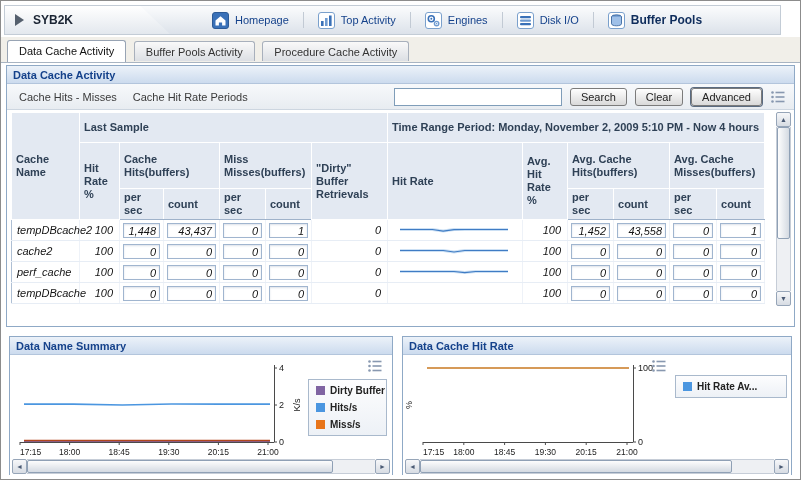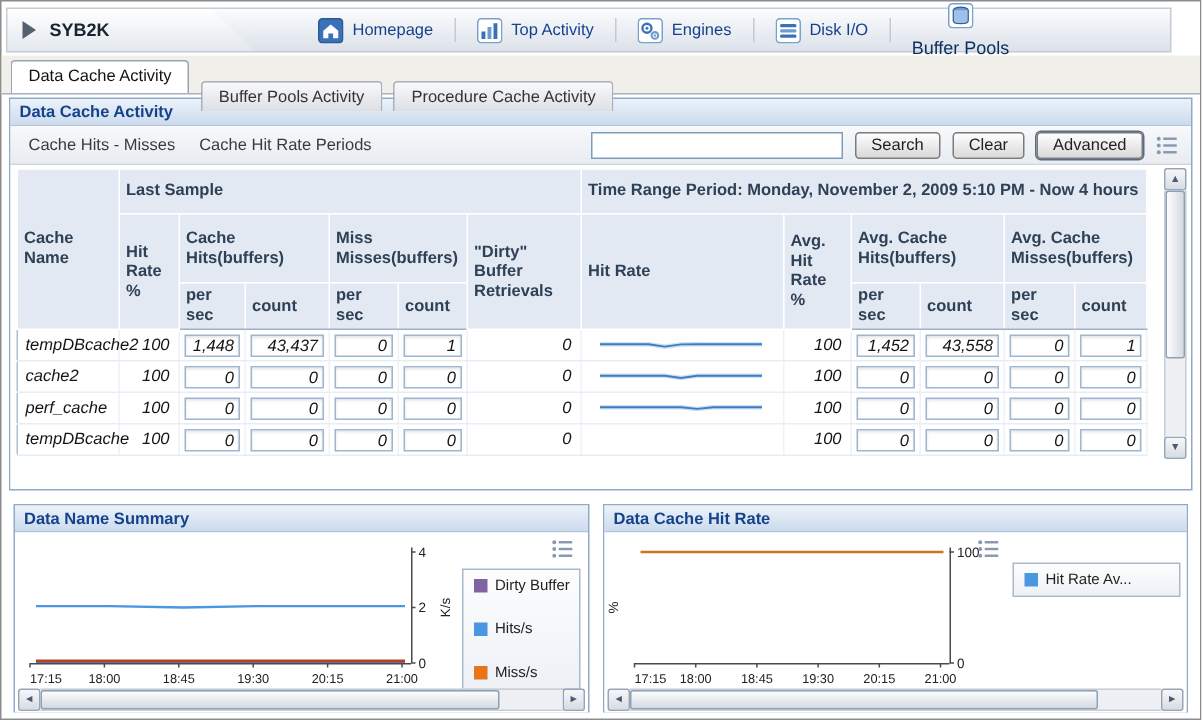--- a/index.html
+++ b/index.html
@@ -9,29 +9,29 @@
   
   .topbar { margin: 4px 19px 0 3px; height: 30px; display: flex; align-items: stretch;
             background: linear-gradient(#fbfcfd,#dce2ea); border: 1px solid #c3ccd6; }
   .title-area { display: flex; align-items: center; gap: 9px; padding: 0 42px 0 10px; width: 165px;
             background: linear-gradient(#ffffff,#e3e8ee); clip-path: polygon(0 0, 82% 0, 100% 100%, 0 100%); }
   .expander { width: 0; height: 0; border-top: 6px solid transparent; border-bottom: 6px solid transparent;
             border-left: 9px solid #55606e; cursor: pointer; }
   .app-title { font-size: 12px; font-weight: bold; color: #1a2433; }
   .nav { display: flex; align-items: center; margin-left: 28px; }
   .nav-item { display: flex; align-items: center; gap: 6px; padding: 0 14px; font-size: 11px; color: #15428b; cursor: pointer; white-space: nowrap; }
-  .nav-item.current { font-weight: normal; font-size: 12px; color: #0f2d5c; flex-direction: column; }
+  .nav-item.current { font-weight: bold; font-size: 12px; color: #0f2d5c; }
   .nav-sep { width: 1px; height: 16px; background: #c2cad4; }
   .nicon { display: inline-flex; width: 17px; height: 17px; }
 
   
   .tabbar { margin-top: 2px; height: 26px; background: #f1efe9; border-bottom: 1px solid #a8b4c2; padding: 3px 0 0 6px; }
   .tab { display: inline-block; padding: 4px 11px 3px; margin-right: 3px; border: 1px solid #a8b0bc; border-bottom: none;
          border-radius: 3px 3px 0 0; background: linear-gradient(#f9f9f9,#dcdfe4); font-size: 11px; color: #333;
-         position: relative; top: 14px; cursor: pointer; }
+         position: relative; top: 1px; cursor: pointer; }
   .tab.active { background: #fff; padding-bottom: 5px; top: 0; color: #111; border-color: #98a4b4; }
 
   
   .panel-hd { height: 18px; background: linear-gradient(#ecf2f9,#ccdbee); border-bottom: 1px solid #b3c5dc;
               display: flex; align-items: center; padding: 0 6px; font-size: 11px; font-weight: bold; color: #15428b; }
   .main-panel { margin: 2px 5px 0 5px; height: 262px; border: 1px solid #8fa9c6; background: #fff; }
 
   
   .ptoolbar { height: 26px; display: flex; align-items: center; background: linear-gradient(#f7f9fb,#e8ecf1);
               border-bottom: 1px solid #cdd6e0; padding: 0 8px; gap: 8px; }
@@ -78,21 +78,21 @@
   
   .bottom-row { margin: 9px 8px 0 8px; display: flex; gap: 9px; height: 139px; }
   .bpanel { border: 1px solid #8fa9c6; background: #fff; position: relative; }
   .bpanel-left { width: 384px; }
   .bpanel-right { flex: 1; }
   .bp-content { position: relative; height: 120px; background: #fff; }
   .chart-svg { position: absolute; top: 6px; left: 2px; }
   svg text { font-family: "Liberation Sans", sans-serif; }
   .chart-menu { position: absolute; top: 4px; cursor: pointer; }
   .legend { position: absolute; border: 1px solid #a9b9cc; background: linear-gradient(#fdfdfe,#edf1f6);
-            padding: 5px 7px; display: flex; flex-direction: column; gap: 18px; font-size: 10px; color: #222; }
+            padding: 5px 7px; display: flex; flex-direction: column; gap: 6px; font-size: 10px; color: #222; font-weight: bold; }
   .lg-item { display: flex; align-items: center; gap: 5px; white-space: nowrap; }
   .lg-sw { width: 9px; height: 9px; flex: none; }
   #legend-summary { right: 5px; top: 24px; width: 79px; }
   #legend-hitrate { right: 4px; top: 20px; width: 112px; }
   .bpanel-left .chart-menu { right: 9px; }
   .bpanel-right .chart-menu { right: 124px; }
 </style>
 </head>
 <body>
 

